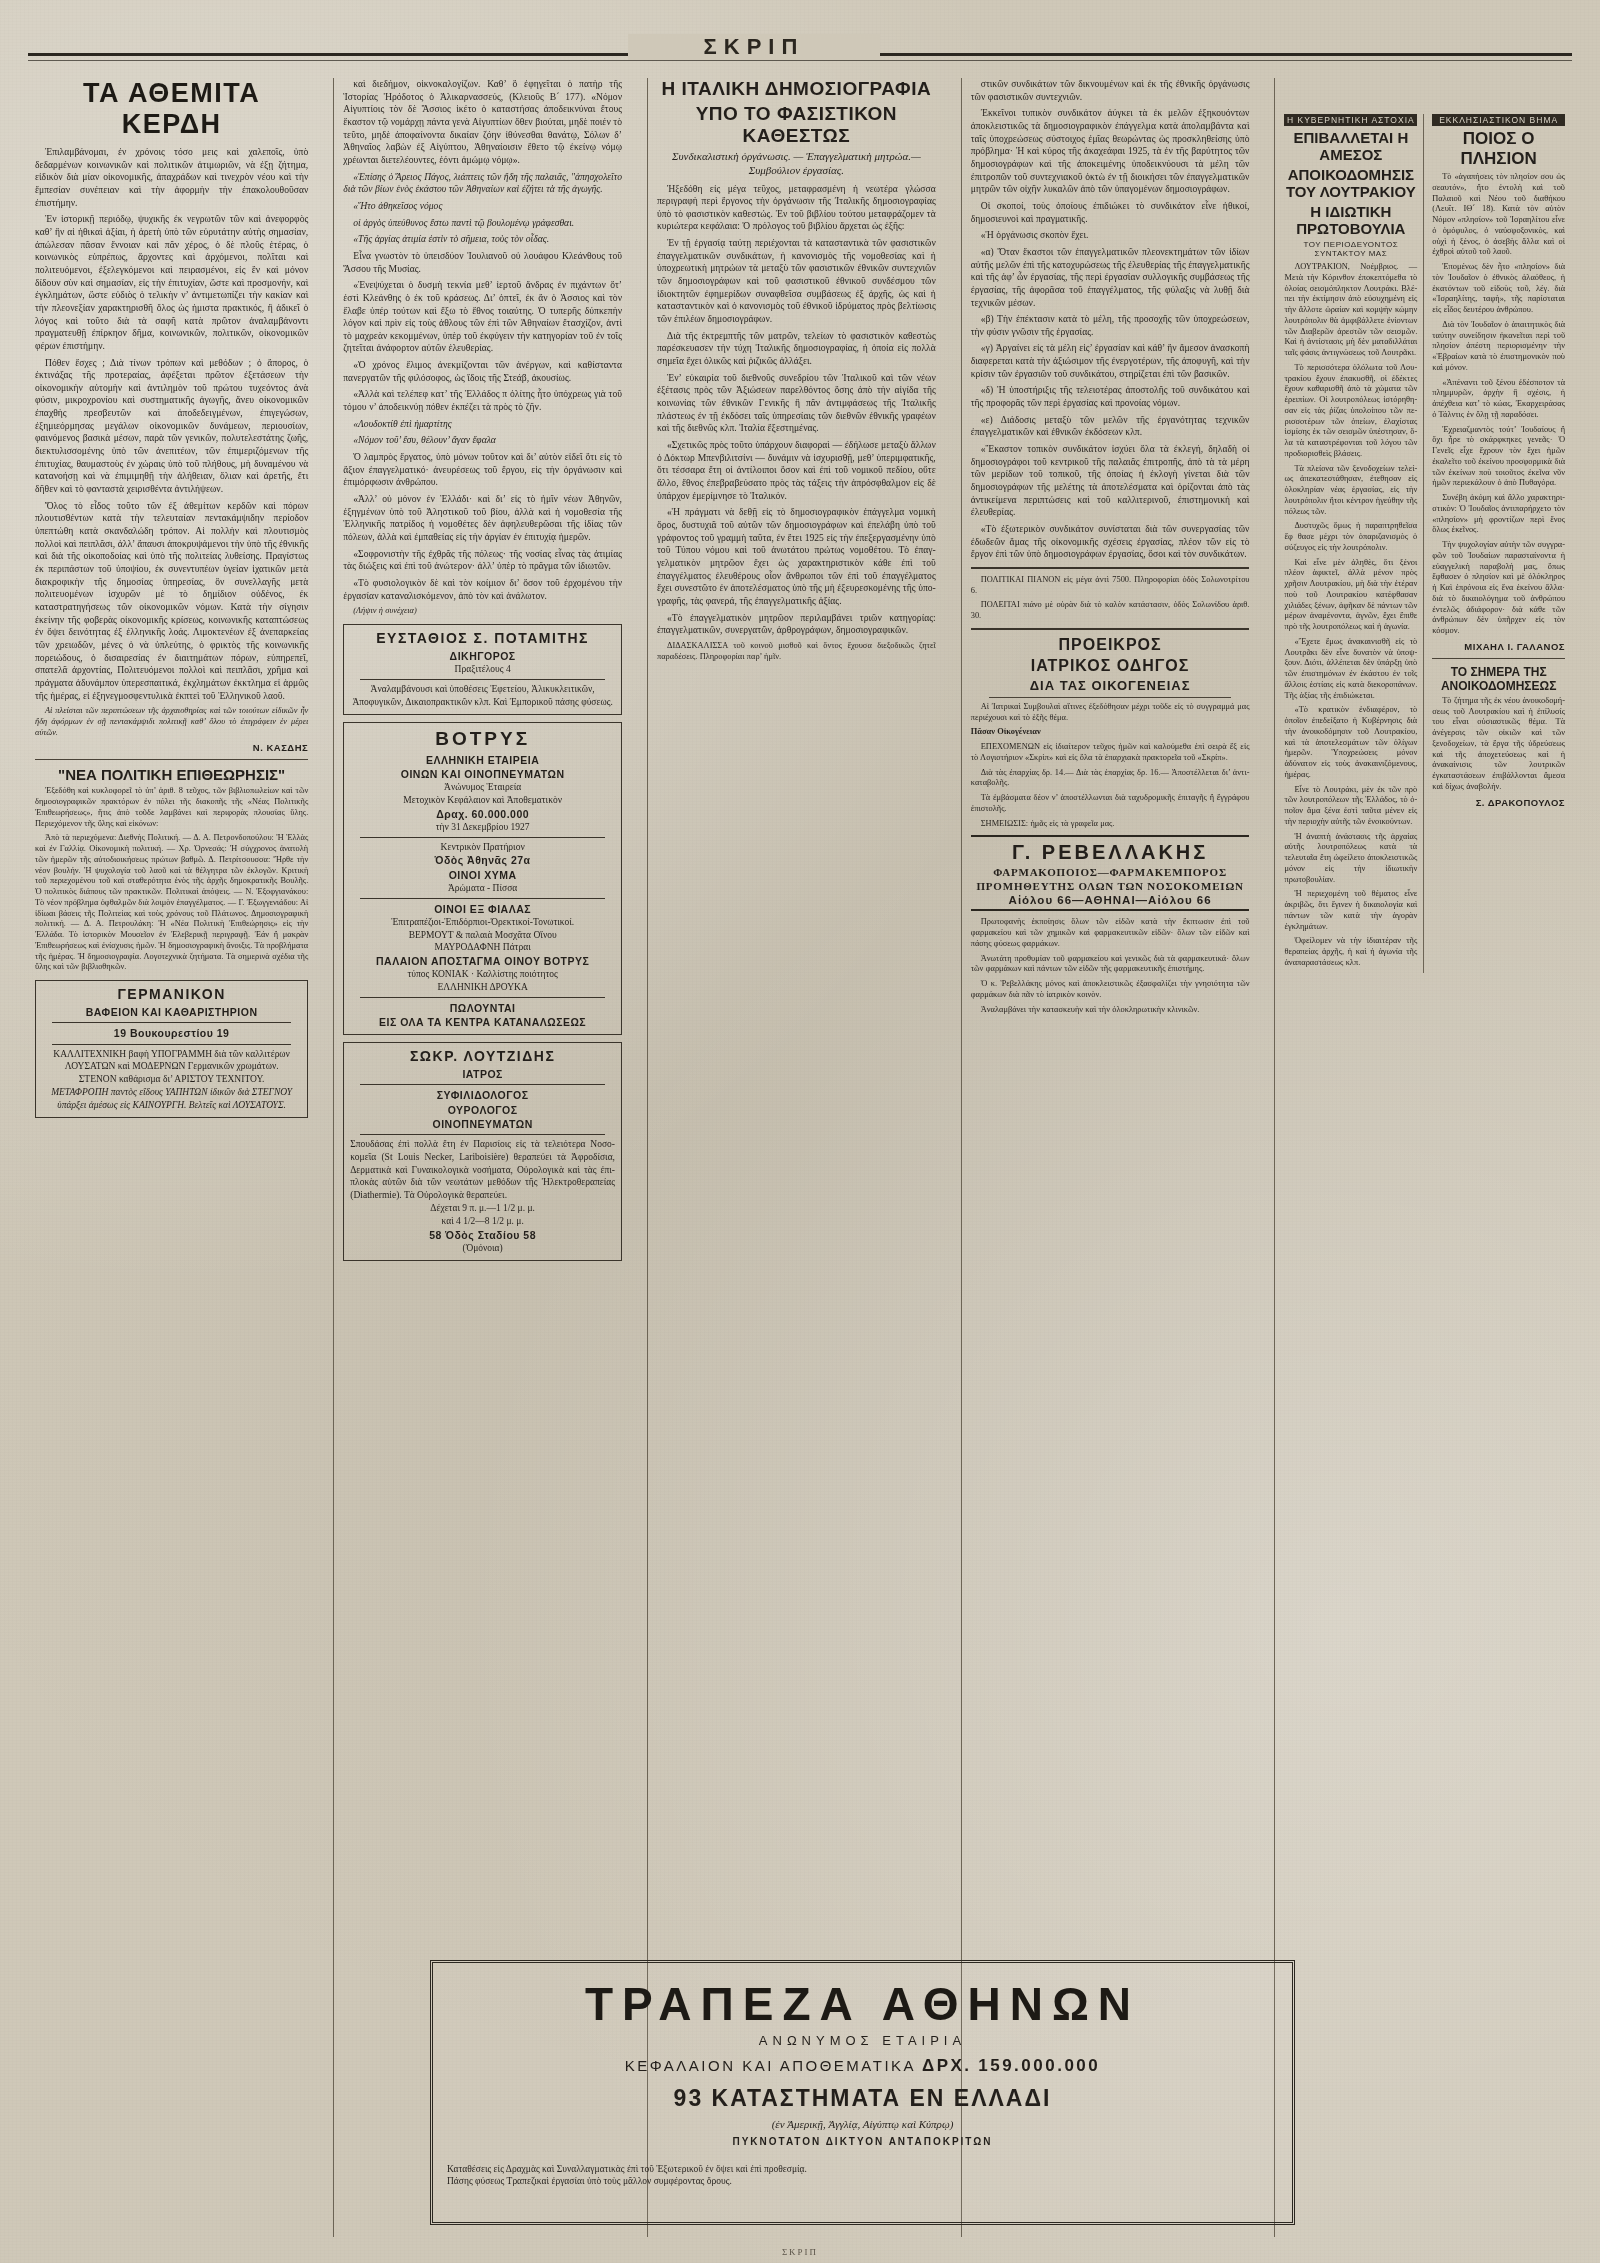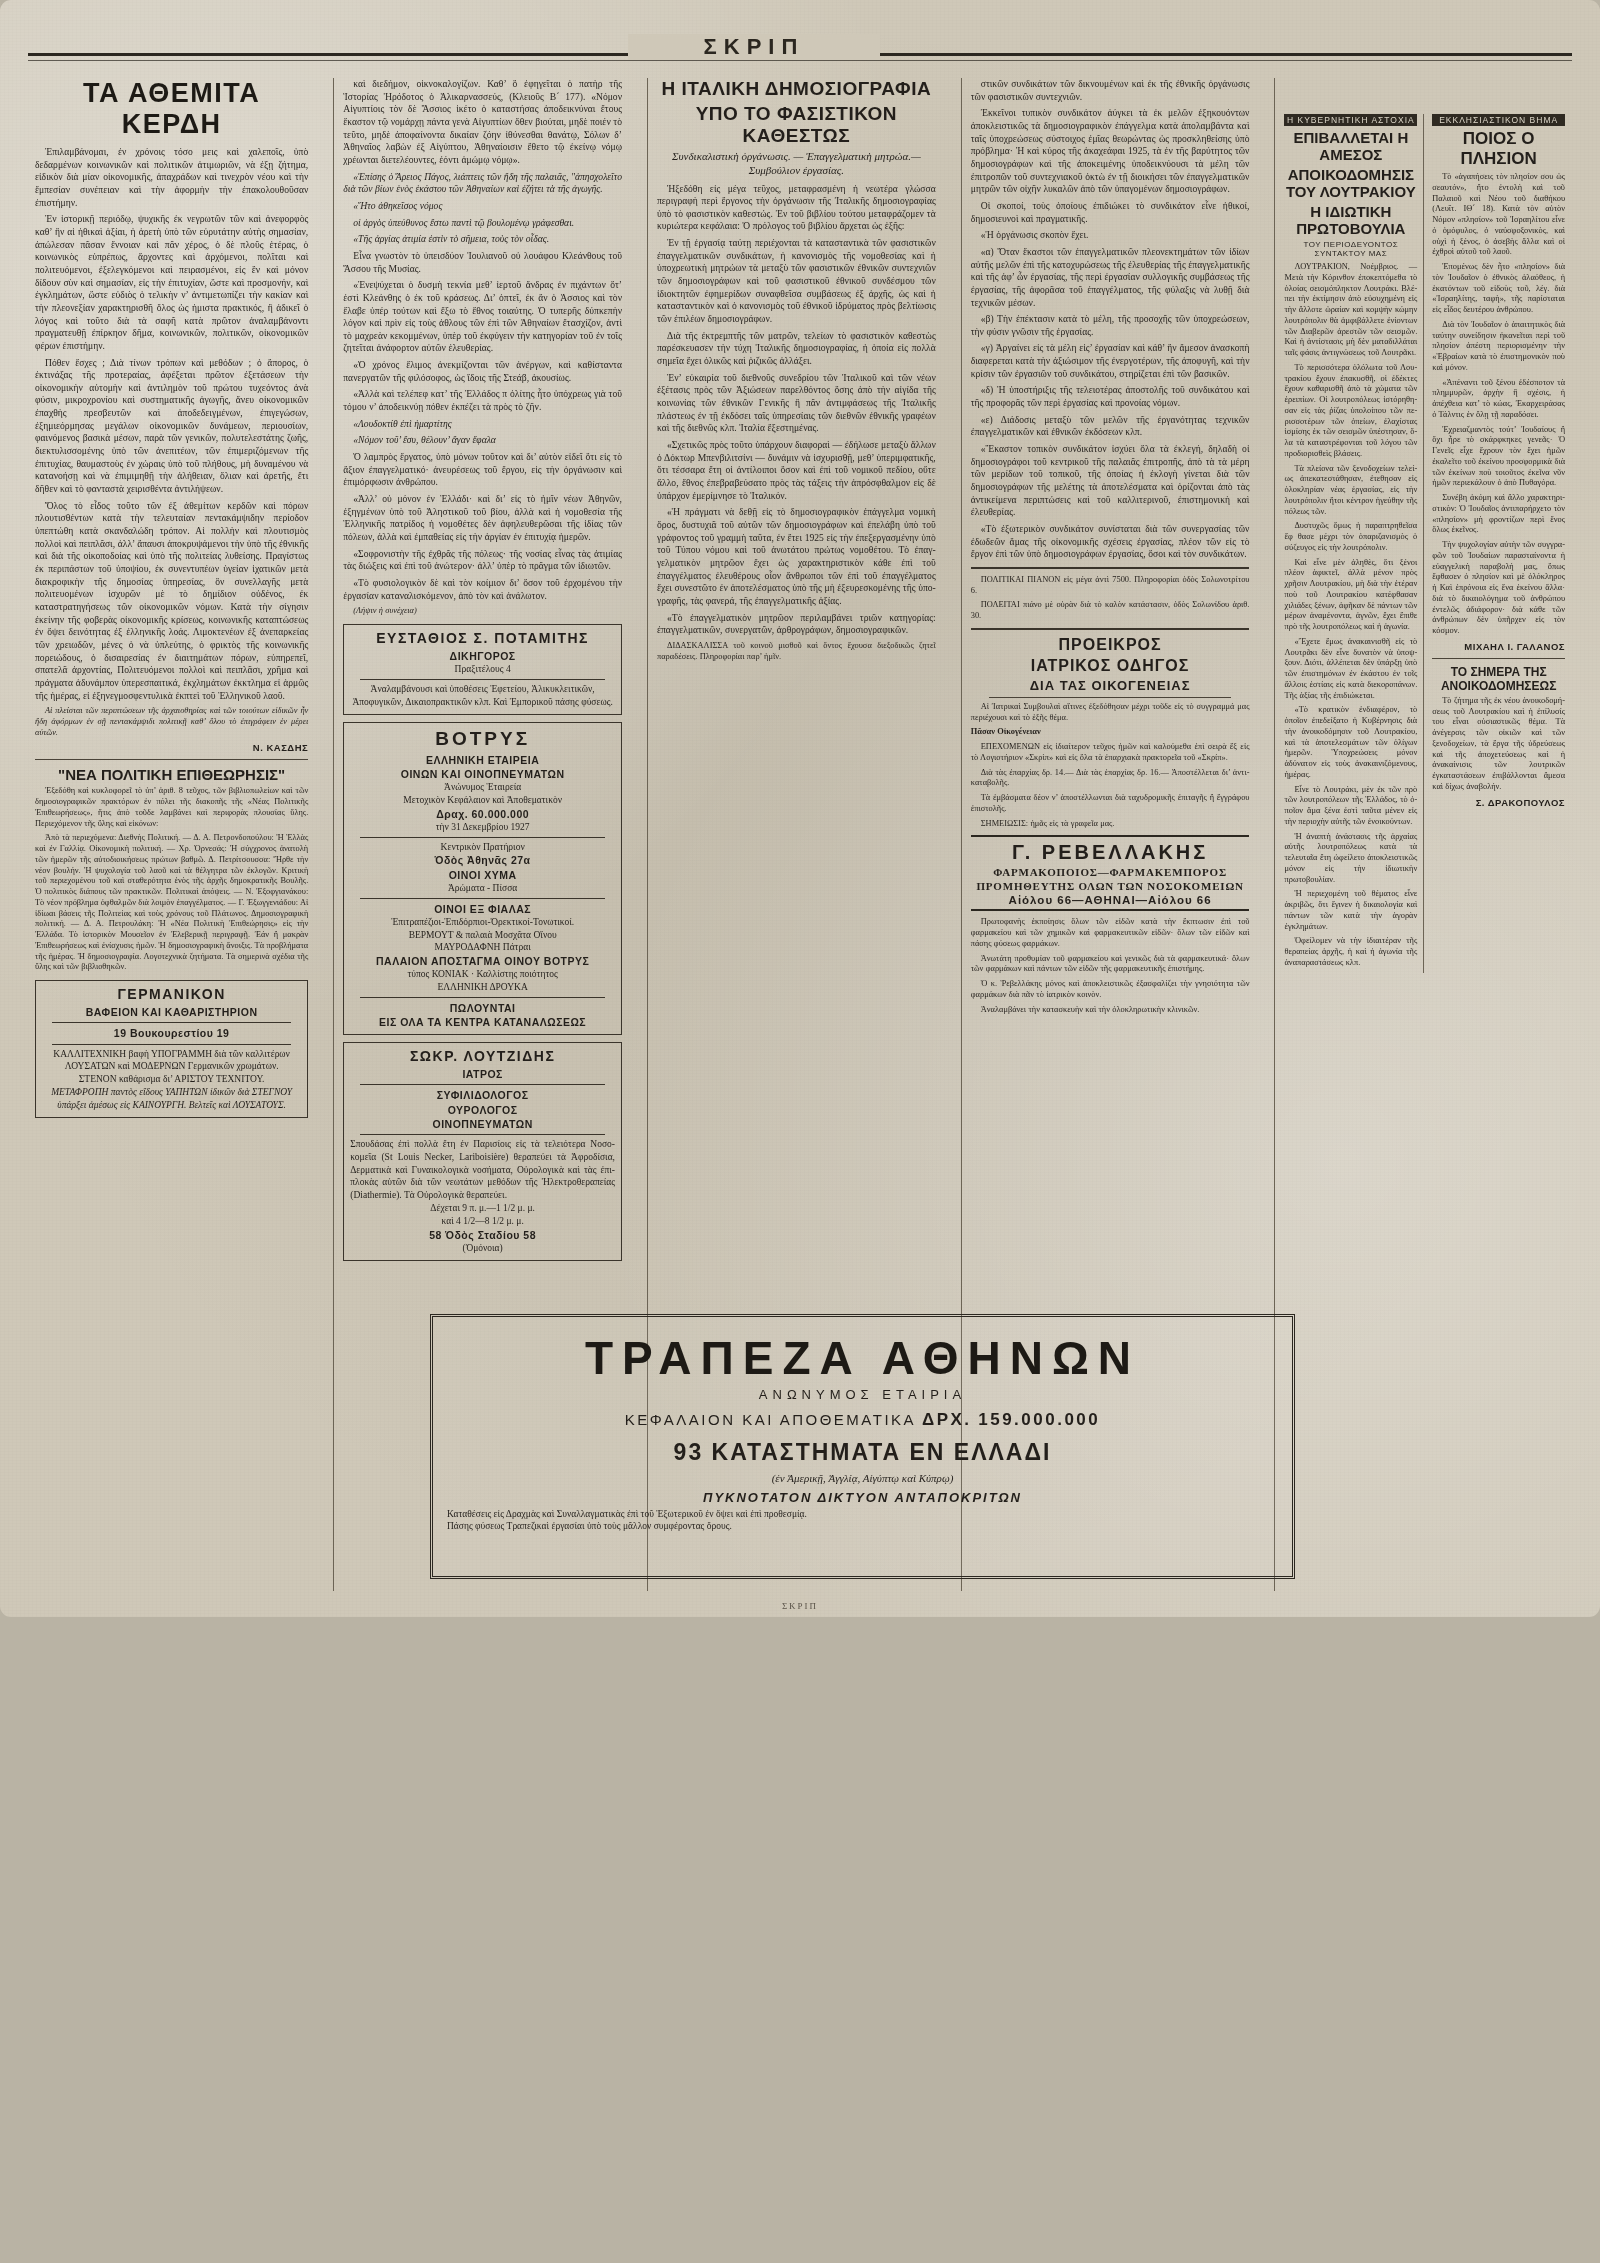--- a/index.html
+++ b/index.html
@@ -3,29 +3,28 @@
 <meta charset="utf-8">
 <style>
   html,body{margin:0;padding:0;background:#b9b3a4;}
   body{
     font-family:"Liberation Serif", serif;
     color:#231f1b;
   }
   .page{
     position:relative;
     width:1600px;
-    height:1617px;
+    height:2263px;
     margin:0 auto;
     background:#cfc8b8;
     background-image:
       radial-gradient(circle at 12% 18%, rgba(255,255,255,.35), rgba(255,255,255,0) 38%),
       radial-gradient(circle at 84% 72%, rgba(255,255,255,.28), rgba(255,255,255,0) 42%),
       radial-gradient(circle at 50% 50%, rgba(90,80,60,.10), rgba(90,80,60,0) 70%);
     overflow:hidden;
-    border-radius:11px;
   }
   .grain{
     position:absolute;inset:0;
     pointer-events:none;
     opacity:.22;
     background-image:
       repeating-linear-gradient(0deg, rgba(0,0,0,.05) 0 1px, rgba(0,0,0,0) 1px 3px),
       repeating-linear-gradient(90deg, rgba(0,0,0,.04) 0 1px, rgba(0,0,0,0) 1px 4px);
   }
   .masthead{
@@ -199,24 +198,23 @@
     line-height:1.3;
   }
   .bank .bsub{
     font-size:11px;
     font-style:italic;
     margin:4px 0 6px 0;
   }
   .bank .bnet{
     font-family:"Liberation Sans", sans-serif;
     font-weight:bold;
-    font-size:13px;
+    font-size:10px;
     letter-spacing:2px;
-    margin-bottom:3px;
-    font-style:italic;
+    margin-bottom:16px;
   }
   .bank .bfoot{
     font-size:9.5px;
     line-height:1.3;
     text-align:justify;
     padding:0 4px;
   }
   .pharma{
     border-top:2px solid #2b2720;
     border-bottom:2px solid #2b2720;

